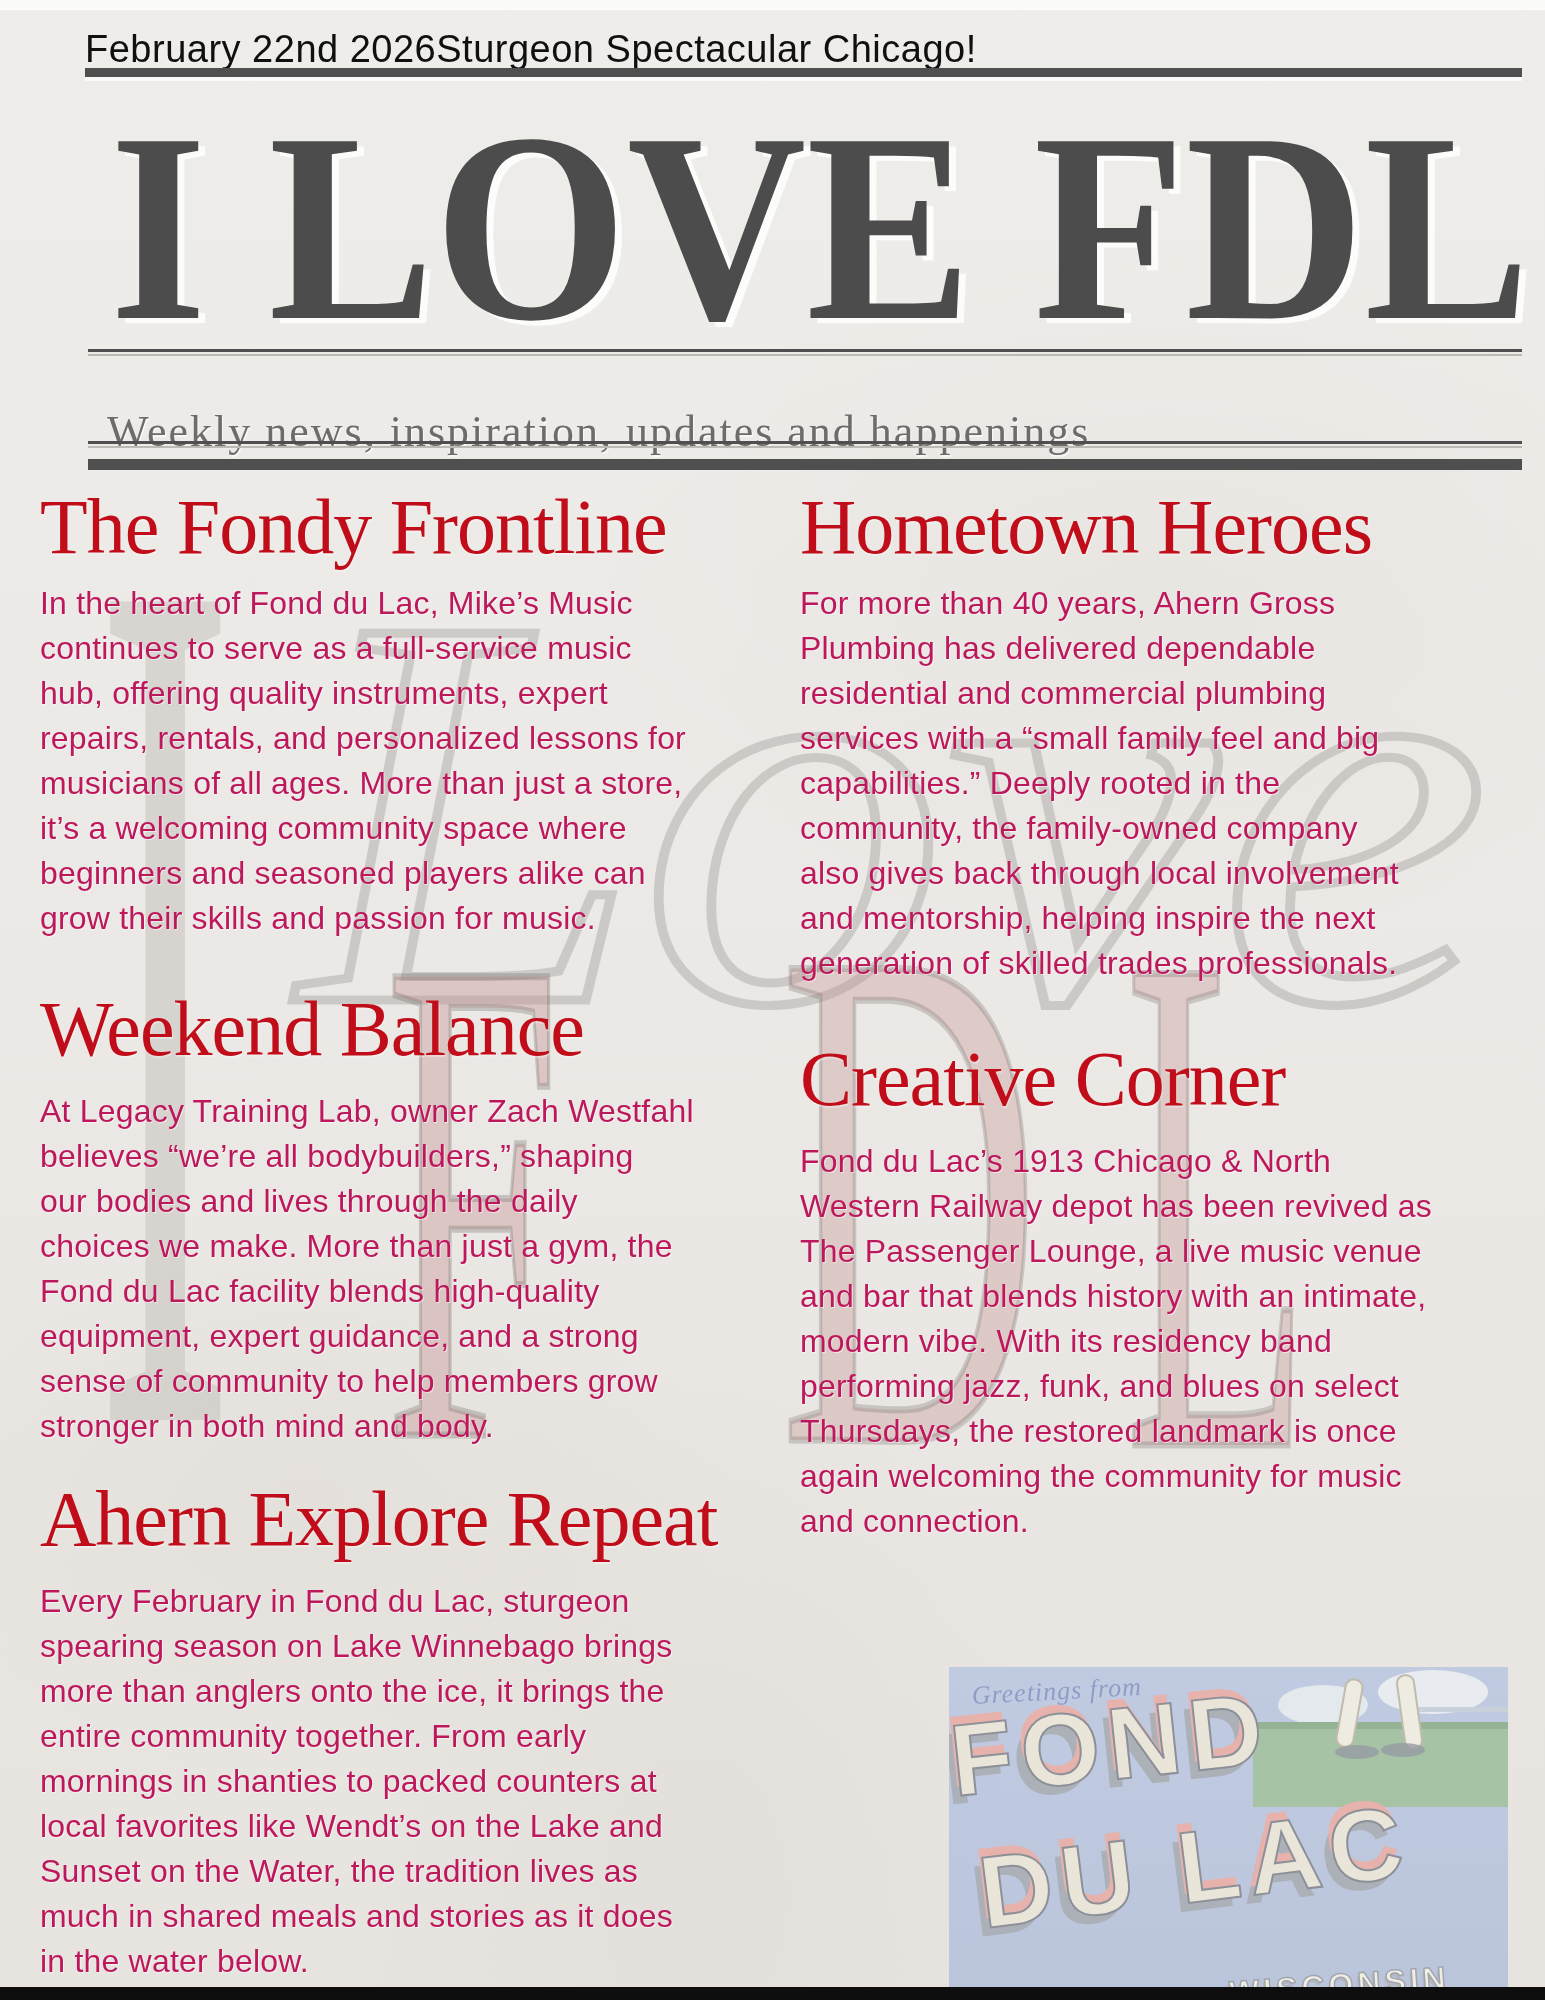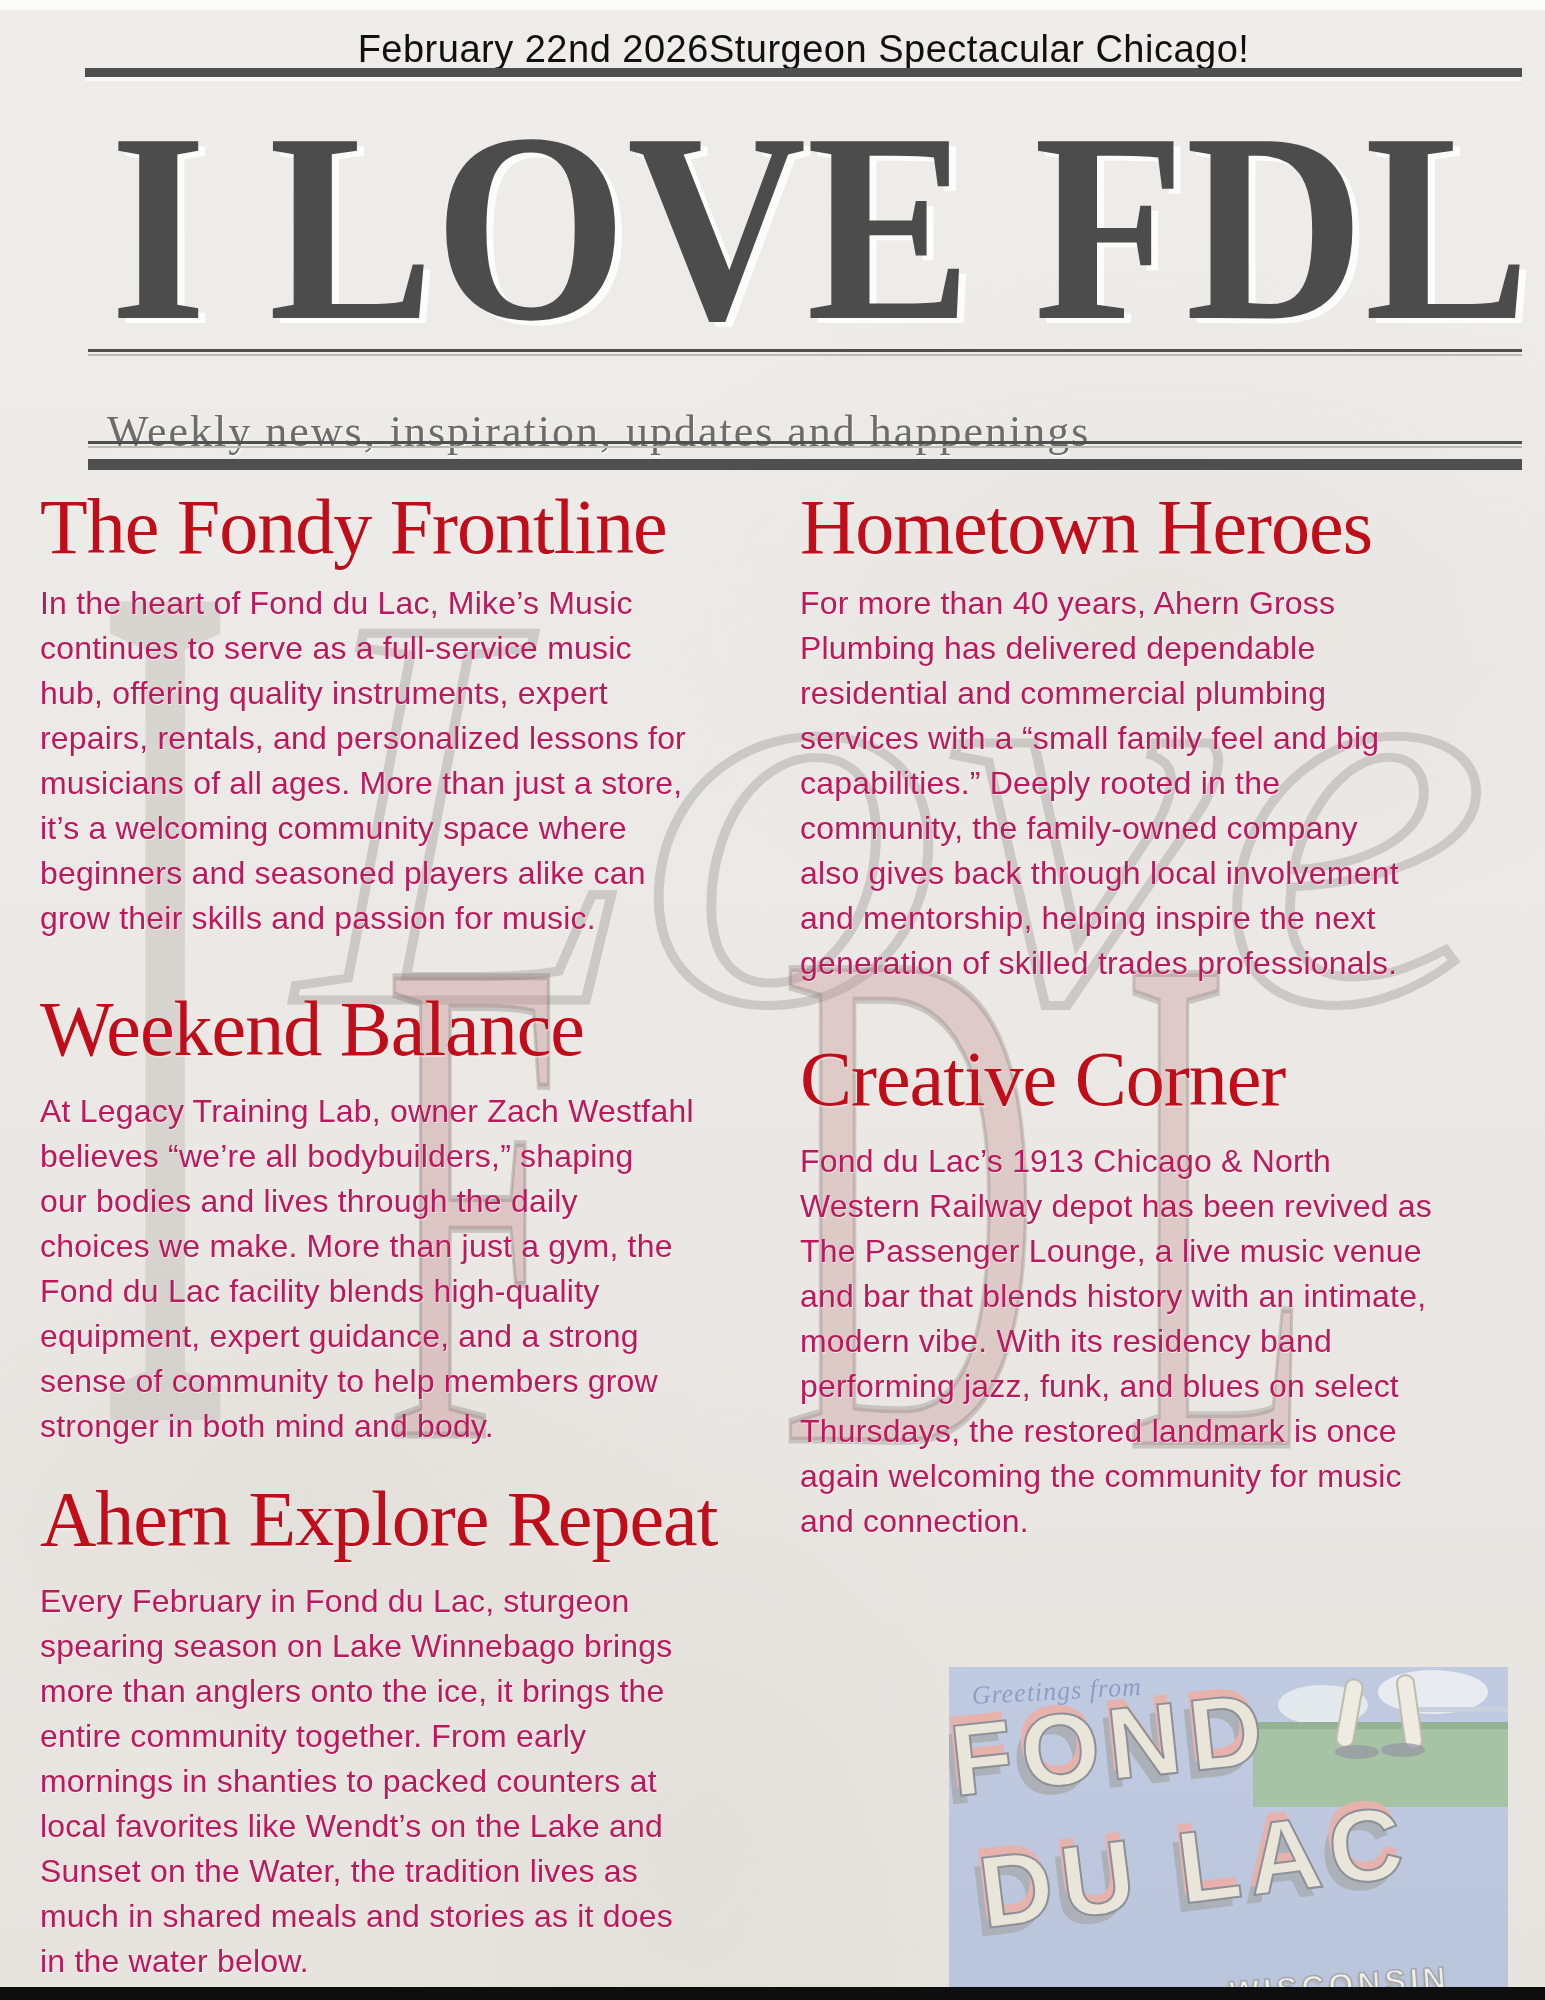--- a/index.html
+++ b/index.html
@@ -12,21 +12,21 @@
       radial-gradient(ellipse 500px 700px at 45% 92%, rgba(170,160,145,.08), rgba(0,0,0,0) 70%),
       linear-gradient(#efedea, #e7e4e0);
     font-family:"Liberation Sans", sans-serif;
   }
   .top-white-strip{position:absolute;left:0;top:0;width:100%;height:10px;background:#fbfbfa;z-index:4;}
   .bottom-black-bar{position:absolute;left:0;top:1987px;width:100%;height:13px;background:#0e0e0e;z-index:9;}
 
   
   .header-row{
     position:absolute;left:85px;top:28px;width:1437px;z-index:3;
-    display:flex;justify-content:center;align-items:flex-end;
+    display:flex;justify-content:flex-start;align-items:flex-end;
     font-size:38px;color:#101010;letter-spacing:.5px;
   }
   .header-rule{
     position:absolute;left:85px;top:68px;width:1437px;height:9px;background:#4f4f4f;z-index:3;
     box-shadow:0 4px 0 rgba(255,255,255,.65);
   }
 
   
   .masthead-svg{position:absolute;left:0;top:110px;width:1545px;height:240px;z-index:3;}
 

